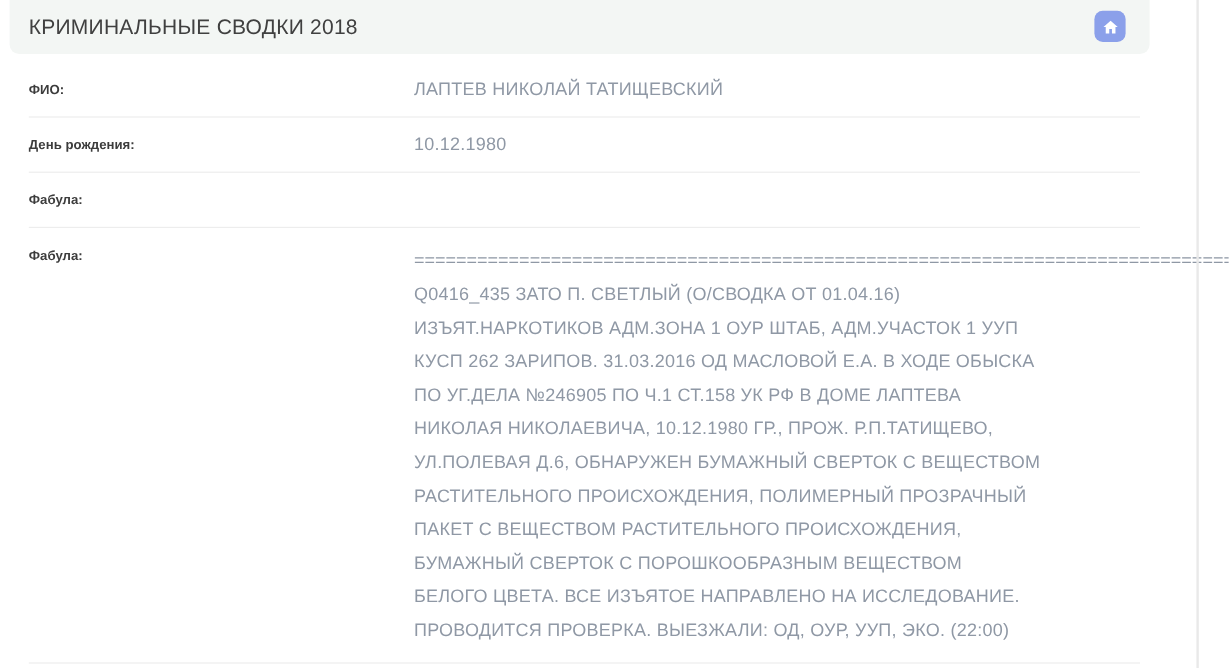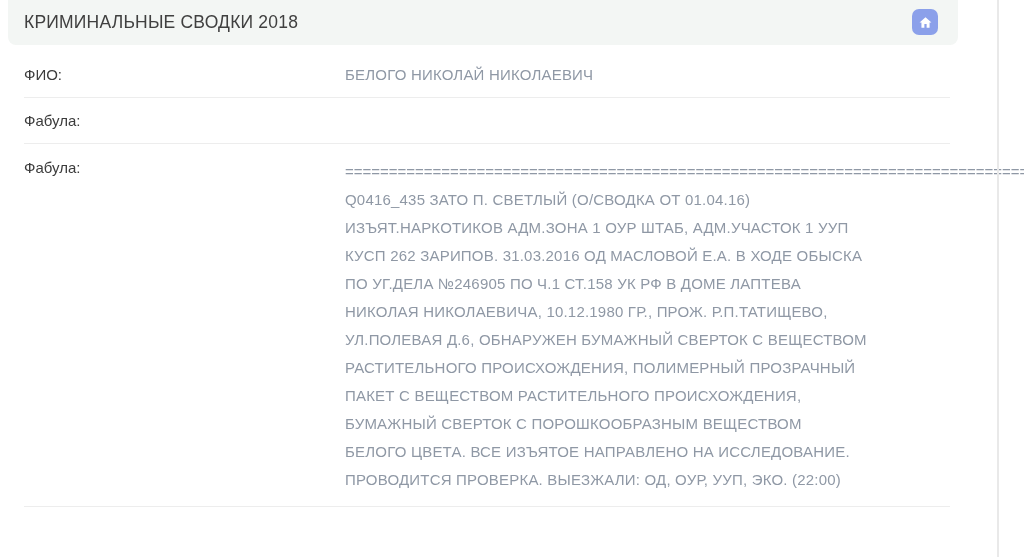--- a/index.html
+++ b/index.html
@@ -64,22 +64,22 @@
     width: 926px;
   }
   .row {
     display: flex;
     border-bottom: 1px solid #ededed;
     padding: 13px 0 12px 0;
   }
   .row-label {
     width: 321px;
     flex: 0 0 321px;
-    font-size: 15px;
-    font-weight: normal;
+    font-size: 11px;
+    font-weight: bold;
     color: #3c3c3c;
     line-height: 20px;
   }
   .row-value {
     flex: 1;
     font-size: 15px;
     color: #8f98a5;
     line-height: 20px;
     letter-spacing: 0.2px;
   }
@@ -124,23 +124,27 @@
           </svg>
         </span>
       </button>
     </div>
   </div>
 
   <div class="record">
 
     <div class="row">
       <div class="row-label">ФИО:</div>
-      <div class="row-value">БЕЛОГО НИКОЛАЙ НИКОЛАЕВИЧ</div>
+      <div class="row-value">ЛАПТЕВ НИКОЛАЙ ТАТИЩЕВСКИЙ</div>
     </div>
 
+    <div class="row">
+      <div class="row-label">День рождения:</div>
+      <div class="row-value">10.12.1980</div>
+    </div>
 
     <div class="row">
       <div class="row-label">Фабула:</div>
     </div>
 
     <div class="row row-fabula">
       <div class="row-label">Фабула:</div>
       <div class="row-value fabula-lines">
           <div class="fabula-line">====================================================================================================</div>
           <div class="fabula-line">Q0416_435 ЗАТО П. СВЕТЛЫЙ (О/СВОДКА ОТ 01.04.16)</div>

